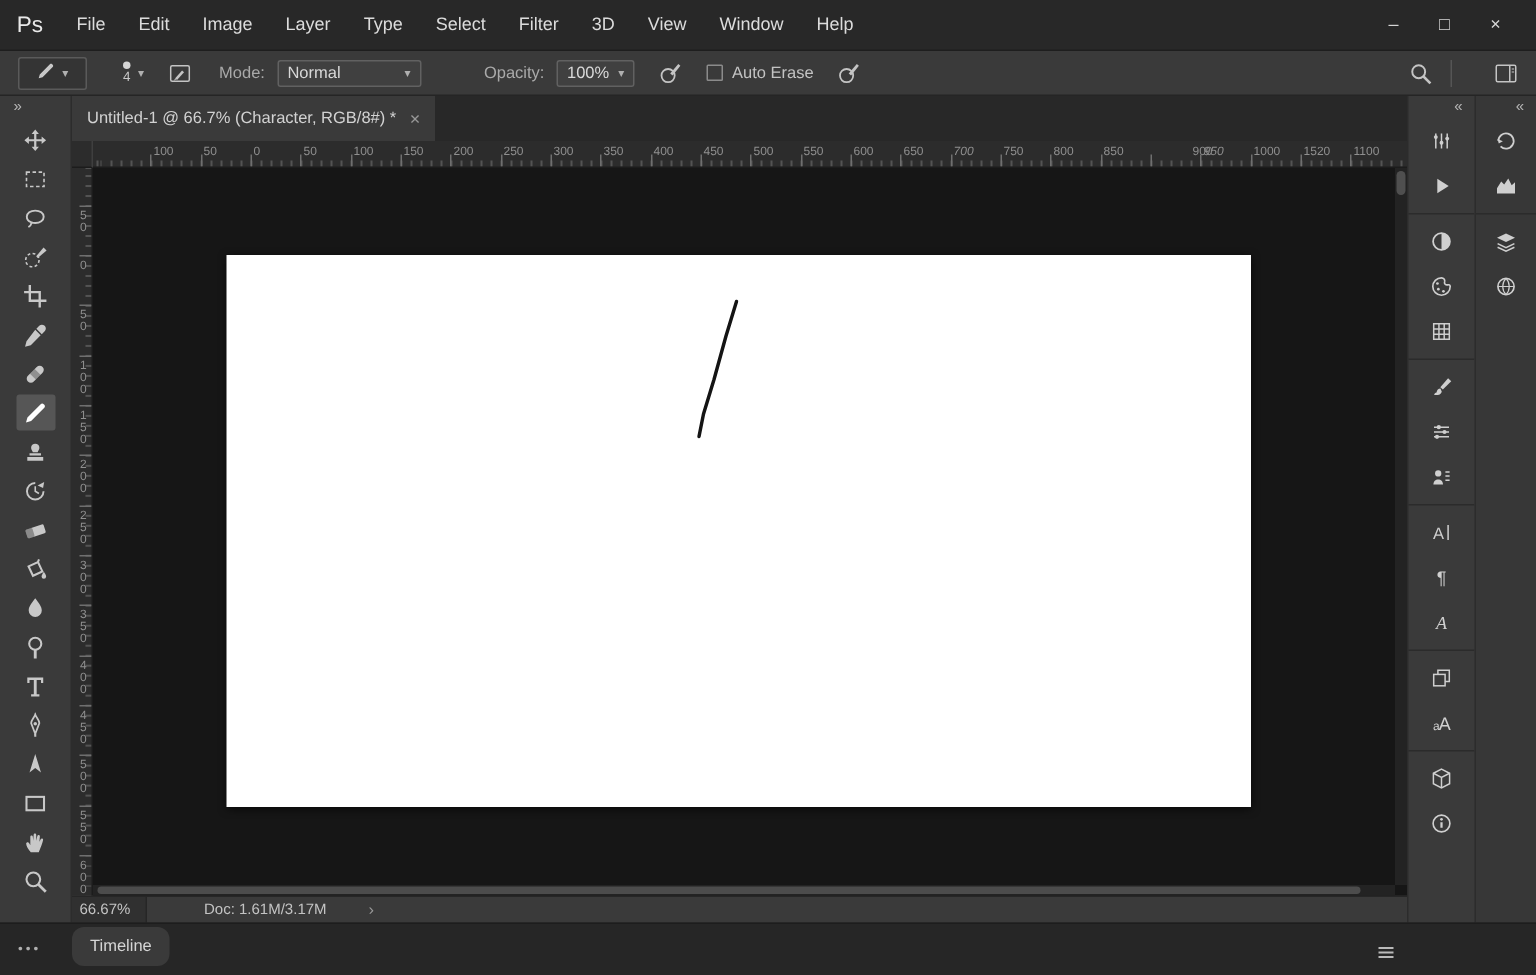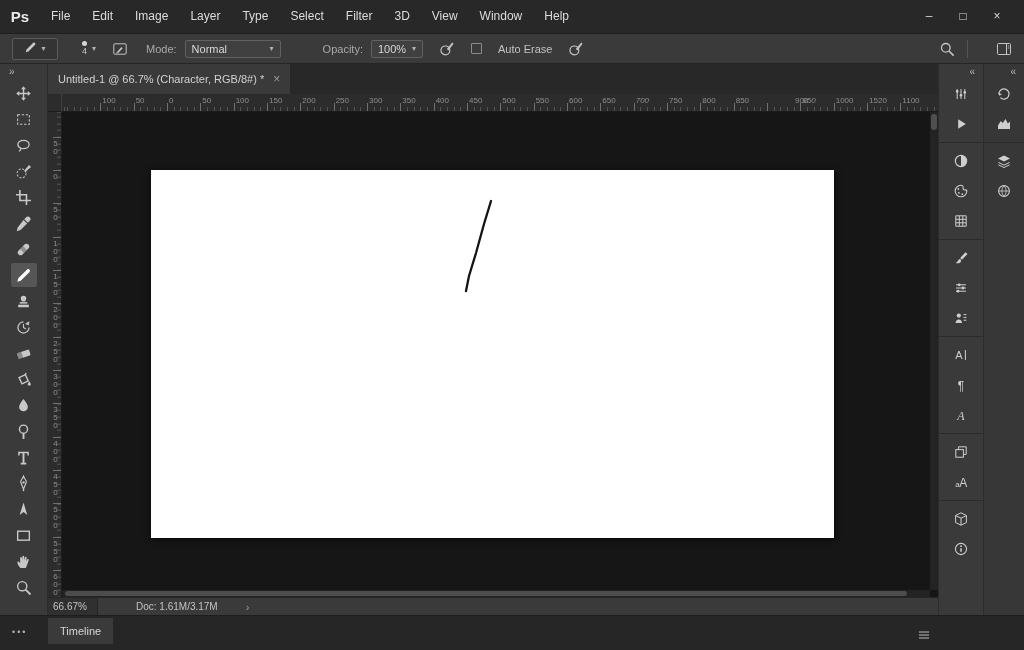--- a/index.html
+++ b/index.html
@@ -3,21 +3,21 @@
 <meta charset="utf-8">
 <style>
   *{margin:0;padding:0;box-sizing:border-box;}
   html,body{width:1024px;height:650px;overflow:hidden;background:#161616;
     font-family:"Liberation Sans",sans-serif;-webkit-font-smoothing:antialiased;}
   .app{width:1024px;height:650px;display:flex;flex-direction:column;background:#3a3a3a;color:#ccc;}
 
   
   .titlebar{flex:0 0 34px;height:34px;background:#282828;border-bottom:1px solid #1e1e1e;
     display:flex;align-items:center;}
-  .ps-logo{width:40px;text-align:center;font-weight:bold;font-size:15px;color:#e9e9e9;}
+  .ps-logo{width:40px;text-align:center;font-weight:normal;font-size:15px;color:#e9e9e9;}
   .menus{display:flex;font-size:12px;color:#dcdcdc;}
   .menu-item{padding:0 11px;line-height:33px;cursor:default;}
   .win-controls{margin-left:auto;display:flex;align-items:center;margin-right:10px;}
   .win-btn{width:34px;text-align:center;font-size:12px;color:#d5d5d5;line-height:33px;}
 
   
   .options-bar{flex:0 0 30px;height:30px;background:#3a3a3a;border-bottom:1px solid #252525;
     display:flex;align-items:center;font-size:11px;color:#b8b8b8;padding:0 12px;}
   .preset-box{width:46px;height:22px;border:1px solid #5a5a5a;border-radius:2px;background:#343434;
     display:flex;align-items:center;justify-content:center;gap:4px;color:#c8c8c8;}
@@ -27,21 +27,21 @@
   .bdot{width:5px;height:5px;border-radius:50%;background:#d6d6d6;}
   .bnum{font-size:9px;color:#c8c8c8;line-height:1;}
   .obtn{margin-left:16px;display:flex;align-items:center;justify-content:center;color:#c4c4c4;}
   .olabel{margin-left:18px;color:#a9a9a9;}
   .olabel.op{margin-left:42px;}
   .oselect{margin-left:8px;height:18px;background:#404040;border:1px solid #616161;border-radius:2px;
     display:flex;align-items:center;padding:0 6px;color:#d8d8d8;gap:6px;}
   .oselect.mode{width:96px;}
   .oselect.opacity{width:52px;}
   .oselect .caret{margin-left:auto;}
-  .check-group{margin-left:16px;display:flex;align-items:flex-start;gap:16px;color:#c3c3c3;}
+  .check-group{margin-left:16px;display:flex;align-items:flex-start;gap:6px;color:#c3c3c3;}
   .checkbox{width:11px;height:11px;border:1px solid #8b8b8b;border-radius:1px;background:#3a3a3a;}
   .spacer{flex:1;}
   .odiv{width:1px;height:18px;background:#555;margin:0 12px;}
 
   
   .main{flex:1;display:flex;min-height:0;}
 
   .toolbar{width:48px;background:#3a3a3a;border-right:1px solid #2c2c2c;
     display:flex;flex-direction:column;align-items:center;}
   .toolbar-header{height:15px;width:100%;padding-left:9px;font-size:10px;color:#b5b5b5;line-height:15px;}
@@ -96,21 +96,21 @@
     color:#b5b5b5;line-height:15px;}
   .dock-items{width:100%;display:flex;flex-direction:column;align-items:center;}
   .dock-btn{width:30px;height:28px;margin:1px 0;display:flex;align-items:center;justify-content:center;
     color:#cfcfcf;border-radius:3px;}
   .dock-sep{width:100%;height:1px;background:#2b2b2b;margin:3px 0;}
 
   
   .bottombar{flex:0 0 35px;height:35px;background:#262626;border-top:1px solid #1d1d1d;position:relative;}
   .bottom-dots{position:absolute;left:12px;top:11px;font-size:9px;letter-spacing:2px;color:#b0b0b0;}
   .timeline-tab{position:absolute;left:48px;top:2px;height:26px;background:#3a3a3a;
-    display:flex;align-items:center;padding:0 12px;font-size:11px;color:#d5d5d5;}
+    display:flex;align-items:center;padding:0 12px;font-size:11px;color:#d5d5d5;border-radius:8px;}
   .panel-menu{position:absolute;left:916px;top:11px;color:#b9b9b9;display:flex;}
 </style>
 </head>
 <body>
 
 <div class="app">
 
   <div class="titlebar">
     <div class="ps-logo">Ps</div>
     <div class="menus">

